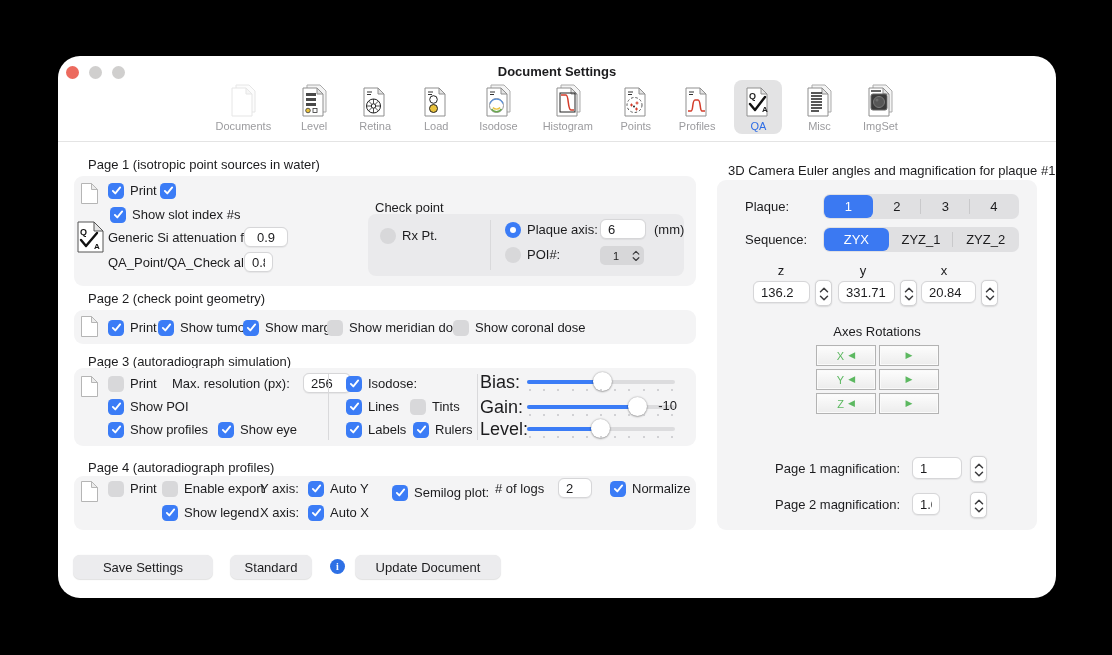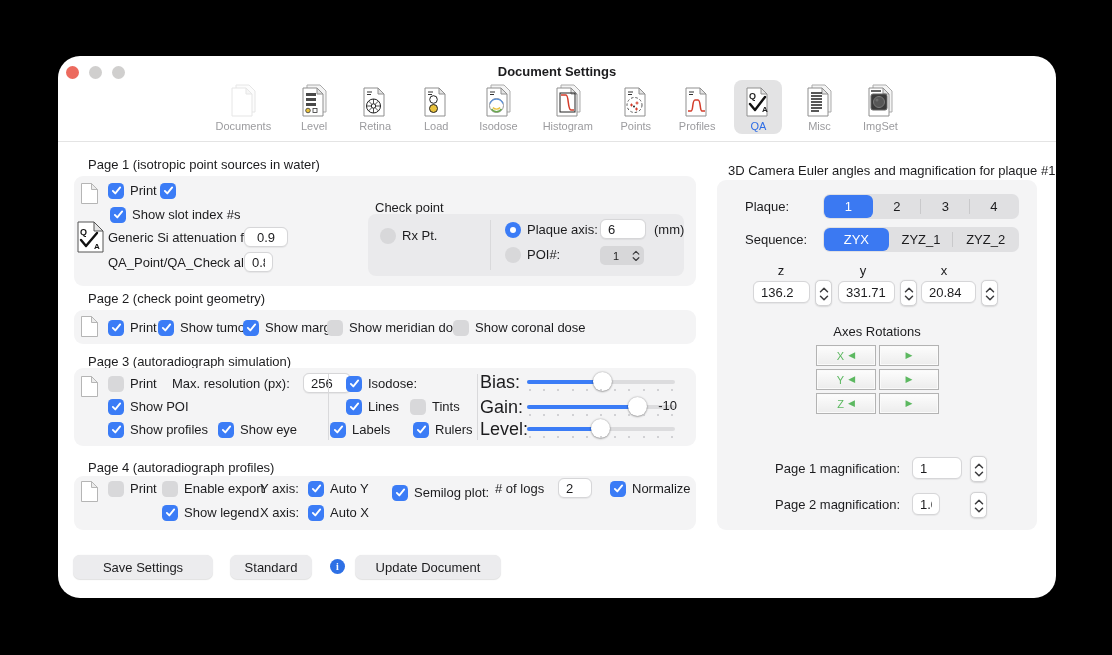--- a/index.html
+++ b/index.html
@@ -353,21 +353,21 @@
           <svg viewBox="0 0 12 12">
             <use href="#checkmark"></use>
           </svg>
         </span>
       <span>Lines</span>
     </div>
     <div class="cb" style="left:336px;top:30px">
       <span class="box"></span>
       <span>Tints</span>
     </div>
-    <div class="cb" style="left:256px;top:53px">
+    <div class="cb" style="left:272px;top:53px">
       <span class="box on">
           <svg viewBox="0 0 12 12">
             <use href="#checkmark"></use>
           </svg>
         </span>
       <span>Labels</span>
     </div>
     <div class="cb" style="left:339px;top:53px">
       <span class="box on">
           <svg viewBox="0 0 12 12">

